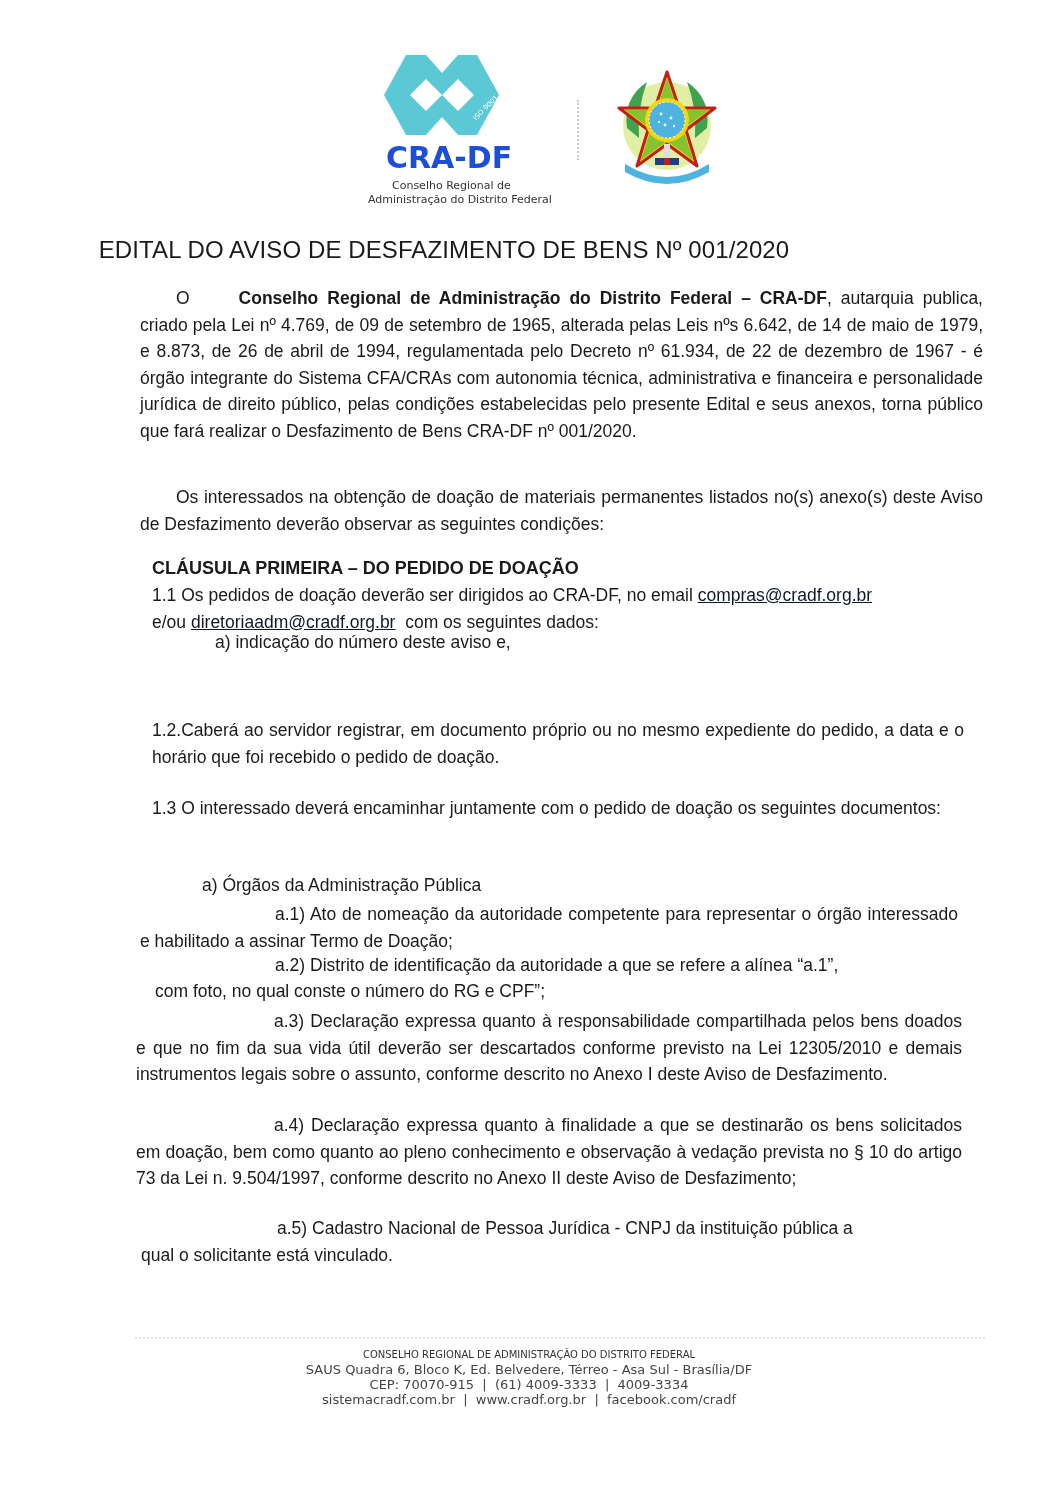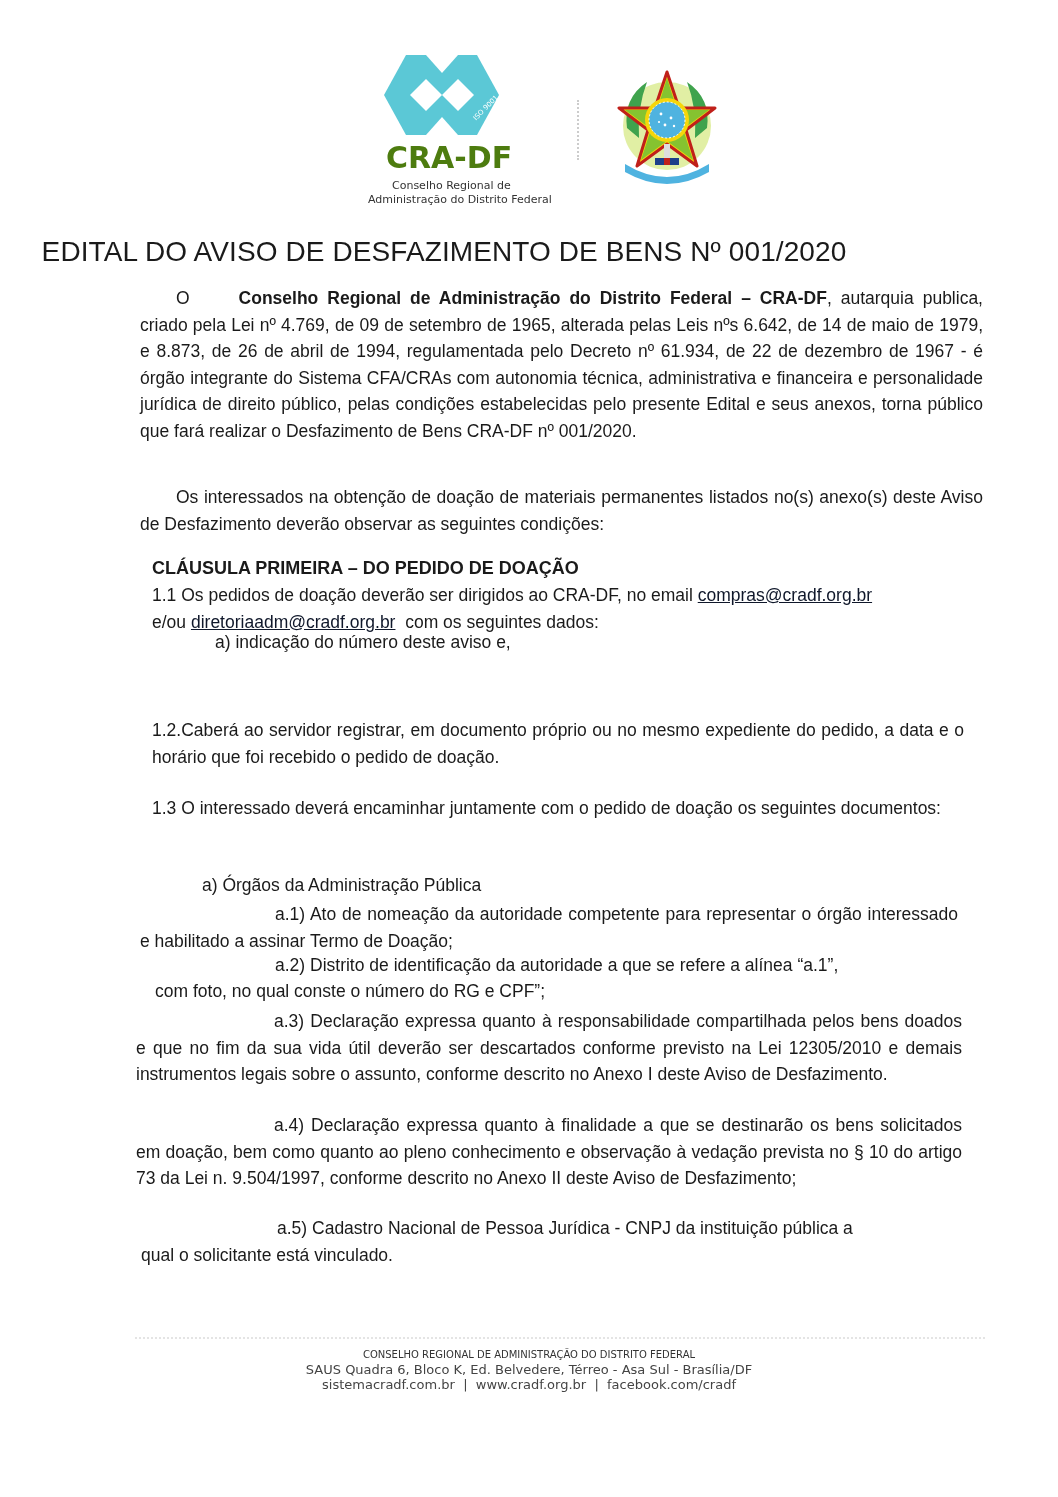--- a/index.html
+++ b/index.html
@@ -2,28 +2,28 @@
 <html><head>
 <meta charset="utf-8">
 <style>
   html, body { margin: 0; padding: 0; background: #ffffff; }
   body { width: 1058px; height: 1497px; position: relative; overflow: hidden; font-family: "Liberation Sans", sans-serif; color: #1a1a1a; }
   .page { position: absolute; left: 0; top: 0; width: 1058px; height: 1497px; }
 
   
   .cra-logo { position: absolute; left: 384px; top: 55px; width: 150px; height: 140px; }
   .cra-mark { position: absolute; left: 0; top: 0; width: 115px; height: 80px; }
-  .cra-name { position: absolute; left: 2px; top: 85px; font-size: 30px; font-weight: bold; color: #4d7c0f; letter-spacing: 0px; font-family: "DejaVu Sans", sans-serif; }
+  .cra-name { position: absolute; left: 2px; top: 85px; font-size: 30px; font-weight: bold; color: #1d4ed8; letter-spacing: 0px; font-family: "DejaVu Sans", sans-serif; }
   .cra-sub1 { position: absolute; left: 8px; top: 124px; font-size: 11px; color: #333; white-space: nowrap; font-family: "DejaVu Sans", sans-serif; }
   .cra-sub2 { position: absolute; left: -16px; top: 138px; font-size: 11px; color: #333; white-space: nowrap; font-family: "DejaVu Sans", sans-serif; }
   .logo-divider { position: absolute; left: 577px; top: 100px; width: 2px; height: 60px; border-left: 2px dotted #ccc; }
   .coat-of-arms { position: absolute; left: 617px; top: 68px; width: 100px; height: 122px; }
 
   
-  .title { position: absolute; left: 0; width: 888px; top: 236px; text-align: center; font-size: 28px; color: #1a1a1a; letter-spacing: 0.1px; }
+  .title { position: absolute; left: 0; width: 888px; top: 236px; text-align: center; font-size: 24px; color: #1a1a1a; letter-spacing: 0.1px; }
   .para { position: absolute; left: 140px; width: 843px; font-size: 17.5px; line-height: 26.5px; text-align: justify; }
   .para.indent { text-indent: 36px; }
   .para b { font-weight: bold; margin-left: 40px; }
   .heading { position: absolute; left: 152px; top: 558px; font-size: 18px; font-weight: bold; }
   .link { color: #0f172a; text-decoration: underline; }
   .line { position: absolute; font-size: 17.5px; white-space: nowrap; }
 
   
   .footer-rule { position: absolute; left: 135px; top: 1337px; width: 850px; border-top: 2px dotted #e4e4e4; }
   .footer { position: absolute; left: 0; width: 1058px; top: 1347px; text-align: center; font-family: "DejaVu Sans", sans-serif; color: #444; }
@@ -99,16 +99,17 @@
 
   <div class="para" style="top: 1112px; left: 136px; width: 826px; text-indent: 138px;">a.4) Declaração expressa quanto à finalidade a que se destinarão os bens solicitados em doação, bem como quanto ao pleno conhecimento e observação à vedação prevista no § 10 do artigo 73 da Lei n. 9.504/1997, conforme descrito no Anexo II deste Aviso de Desfazimento;</div>
 
   <div class="line" style="left: 277px; top: 1218px;">a.5) Cadastro Nacional de Pessoa Jurídica - CNPJ da instituição pública a</div>
   <div class="line" style="left: 141px; top: 1245px;">qual o solicitante está vinculado.</div>
 
   <div class="footer-rule"></div>
   <div class="footer">
     <div class="f-title">CONSELHO REGIONAL DE ADMINISTRAÇÃO DO DISTRITO FEDERAL</div>
     <div>SAUS Quadra 6, Bloco K, Ed. Belvedere, Térreo - Asa Sul -  Brasília/DF</div>
+    <div style="white-space: pre;">CEP: 70070-915  |  (61) 4009-3333  |  4009-3334</div>
     <div style="white-space: pre;">sistemacradf.com.br  |  www.cradf.org.br  |  facebook.com/cradf</div>
   </div>
 
 </div>
 
 </body></html>

